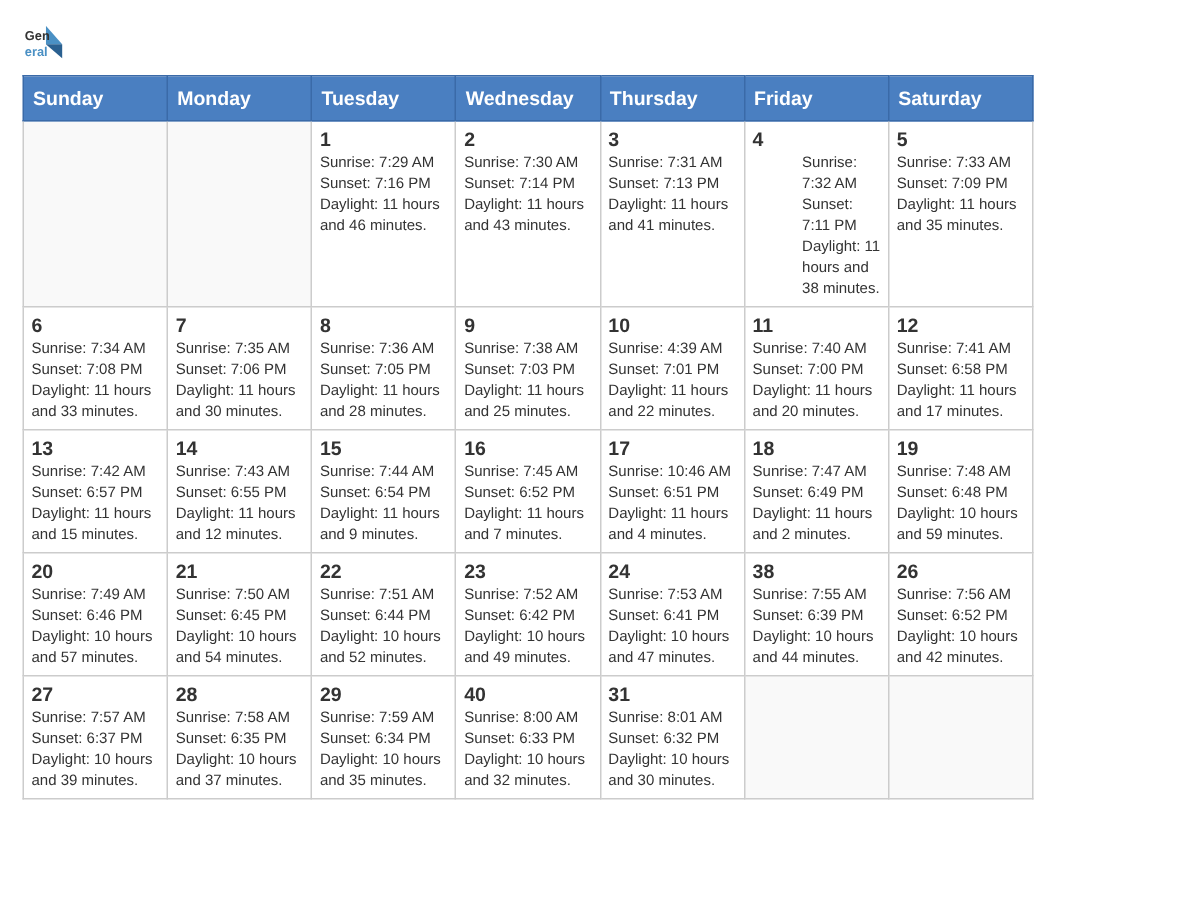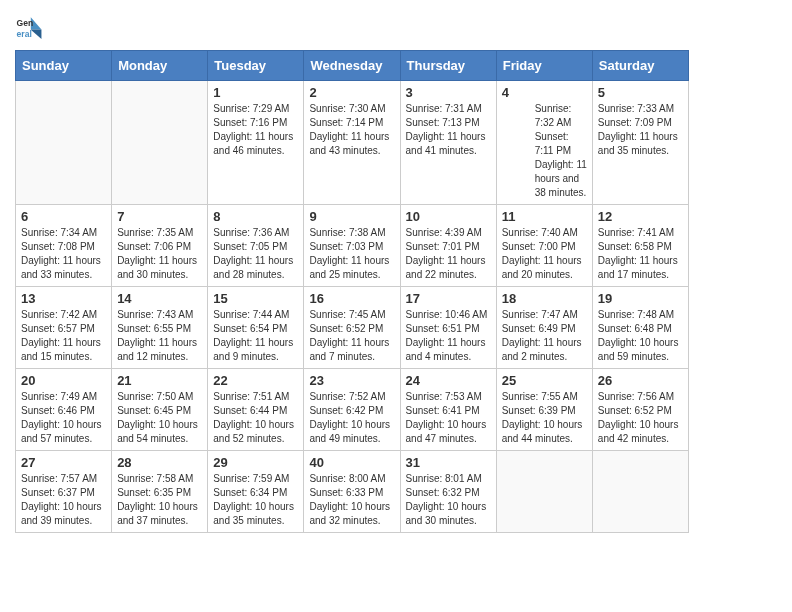--- a/index.html
+++ b/index.html
@@ -277,21 +277,21 @@
 Sunset: 6:42 PM
 Daylight: 10 hours and 49 minutes.</div>
           </td>
           <td>
             <span class="day-num">24</span>
             <div class="day-info" style="white-space: pre-line;">Sunrise: 7:53 AM
 Sunset: 6:41 PM
 Daylight: 10 hours and 47 minutes.</div>
           </td>
           <td>
-            <span class="day-num">25</span>
+            <span class="day-num">38</span>
             <div class="day-info" style="white-space: pre-line;">Sunrise: 7:55 AM
 Sunset: 6:39 PM
 Daylight: 10 hours and 44 minutes.</div>
           </td>
           <td>
             <span class="day-num">26</span>
             <div class="day-info" style="white-space: pre-line;">Sunrise: 7:56 AM
 Sunset: 6:52 PM
 Daylight: 10 hours and 42 minutes.</div>
           </td>

